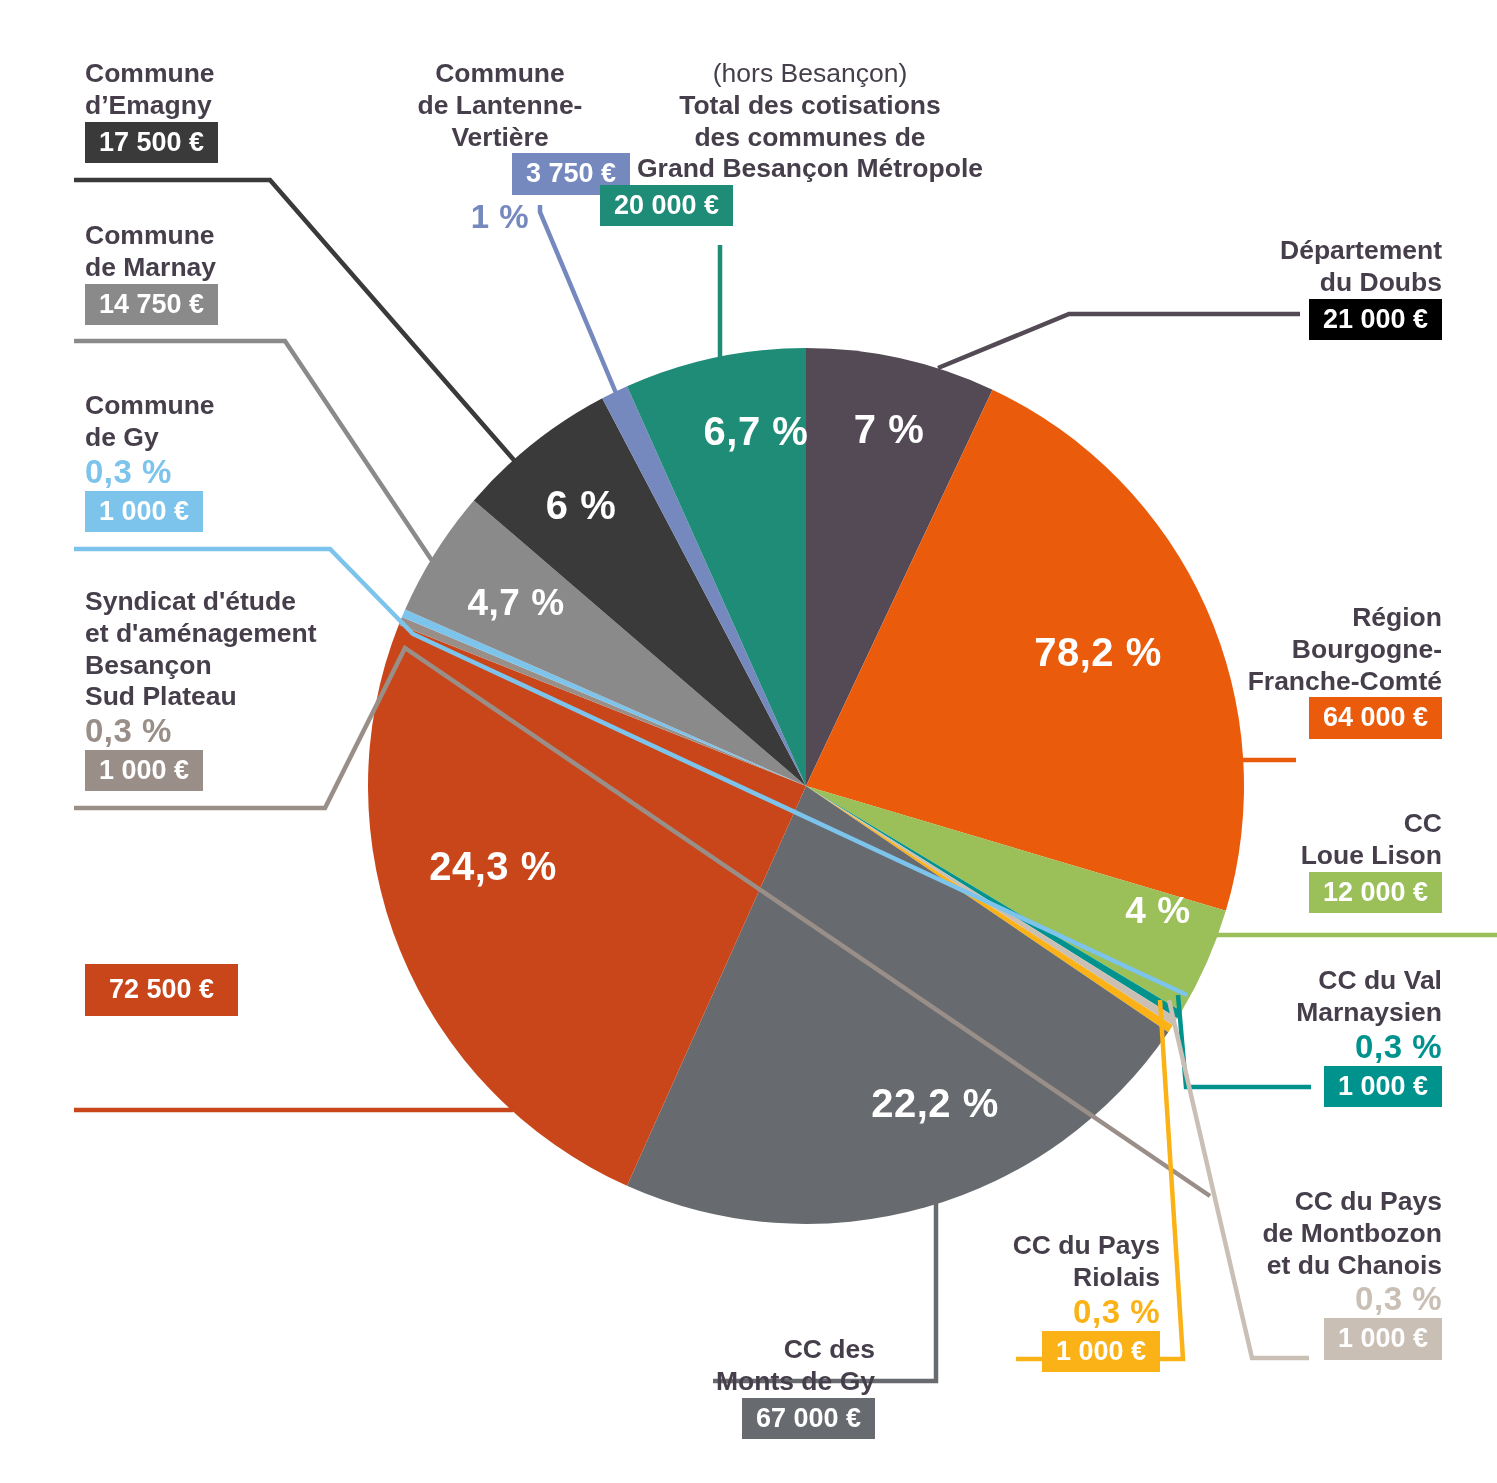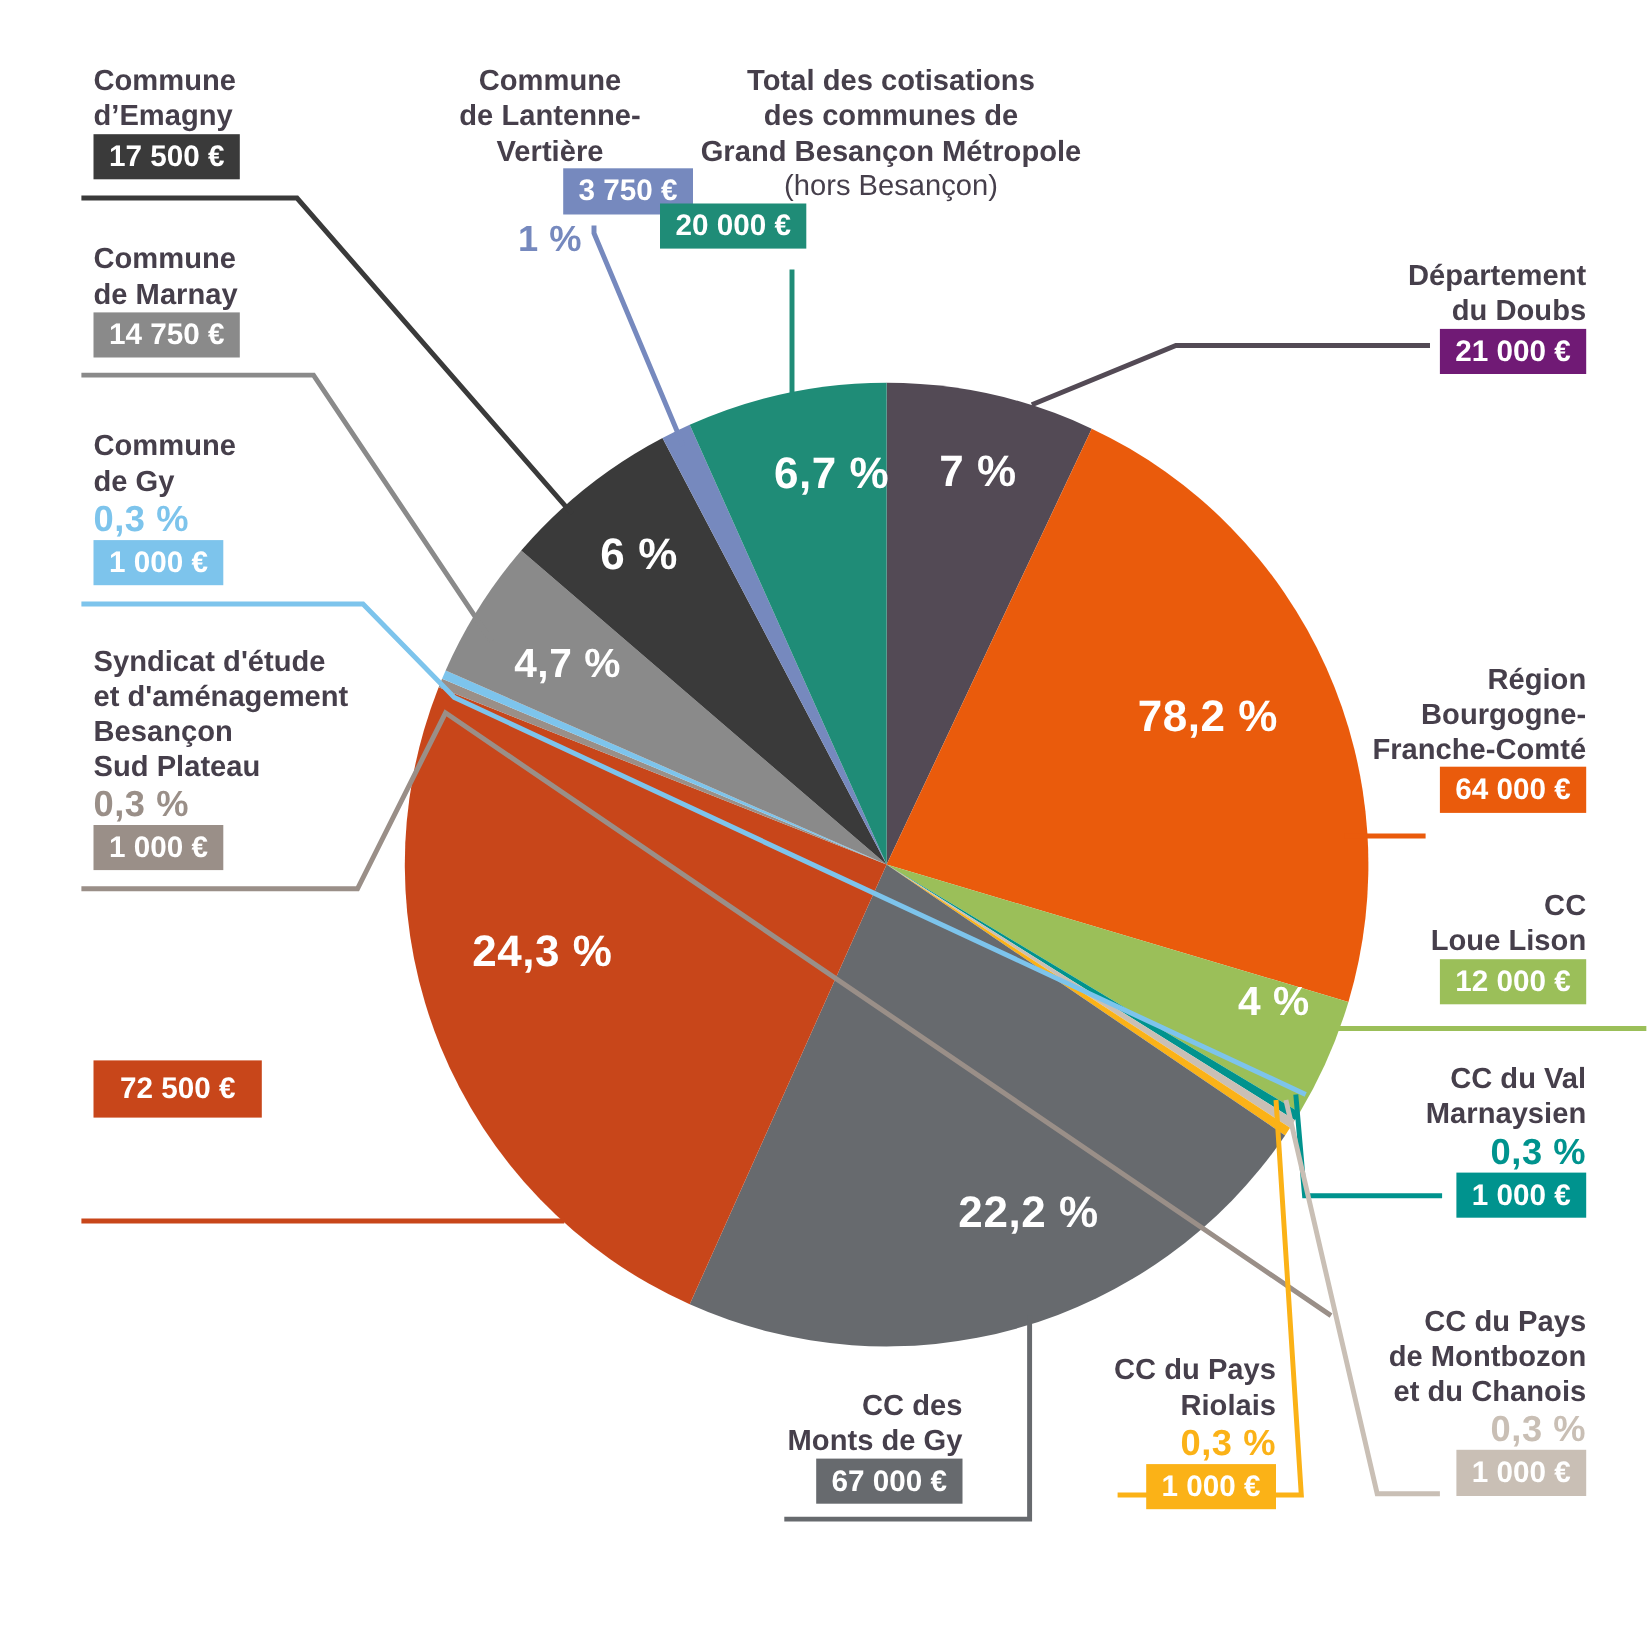--- a/index.html
+++ b/index.html
@@ -167,31 +167,31 @@
 
   <div class="cb al-c" style="left:370px; top:58px; width:260px;">
     <div class="ttl">Commune
 de Lantenne-
 Vertière</div>
     <div class="valwrap" style="text-align:right;"><span class="val" style="background:#7689BE">3 750 €</span></div>
     <div class="pct" style="color:#7689BE; text-align:center; margin-top:4px;">1 %</div>
   </div>
 
   <div class="cb al-c" style="left:600px; top:58px; width:420px;">
+    <div class="ttl" style="font-weight:normal;">(hors Besançon)</div>
     <div class="ttl">Total des cotisations
 des communes de
 Grand Besançon Métropole</div>
-    <div class="ttl" style="font-weight:normal;">(hors Besançon)</div>
     <div class="valwrap"><span class="val" style="background:#1F8C77">20 000 €</span></div>
   </div>
 
   <div class="cb al-r" style="left:1080px; top:235px; width:362px;">
     <div class="ttl">Département
 du Doubs</div>
-    <div class="valwrap"><span class="val" style="background:#701a75">21 000 €</span></div>
+    <div class="valwrap"><span class="val" style="background:#000000">21 000 €</span></div>
   </div>
 
   <div class="cb al-r" style="left:1080px; top:602px; width:362px;">
     <div class="ttl">Région
 Bourgogne-
 Franche-Comté</div>
     <div class="valwrap"><span class="val" style="background:#EA5B0C">64 000 €</span></div>
   </div>
 
   <div class="cb al-r" style="left:1080px; top:808px; width:362px;">
@@ -215,19 +215,19 @@
     <div class="valwrap"><span class="val" style="background:#C9BFB5">1 000 €</span></div>
   </div>
 
   <div class="cb al-r" style="left:860px; top:1230px; width:300px;">
     <div class="ttl">CC du Pays
 Riolais</div>
     <div class="pct" style="color:#FBB217">0,3 %</div>
     <div class="valwrap"><span class="val" style="background:#FBB217">1 000 €</span></div>
   </div>
 
-  <div class="cb al-r" style="left:575px; top:1262px; width:300px;">
+  <div class="cb al-r" style="left:575px; top:1334px; width:300px;">
     <div class="ttl">CC des
 Monts de Gy</div>
     <div class="valwrap"><span class="val" style="background:#676A6E">67 000 €</span></div>
   </div>
 
 </div>
 
 </body></html>

